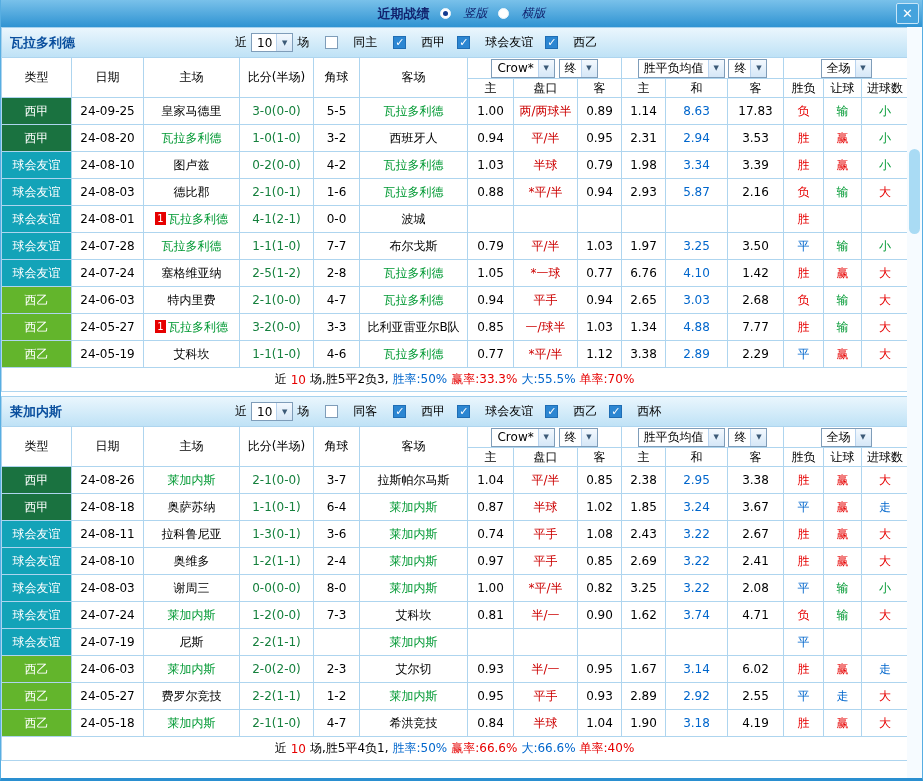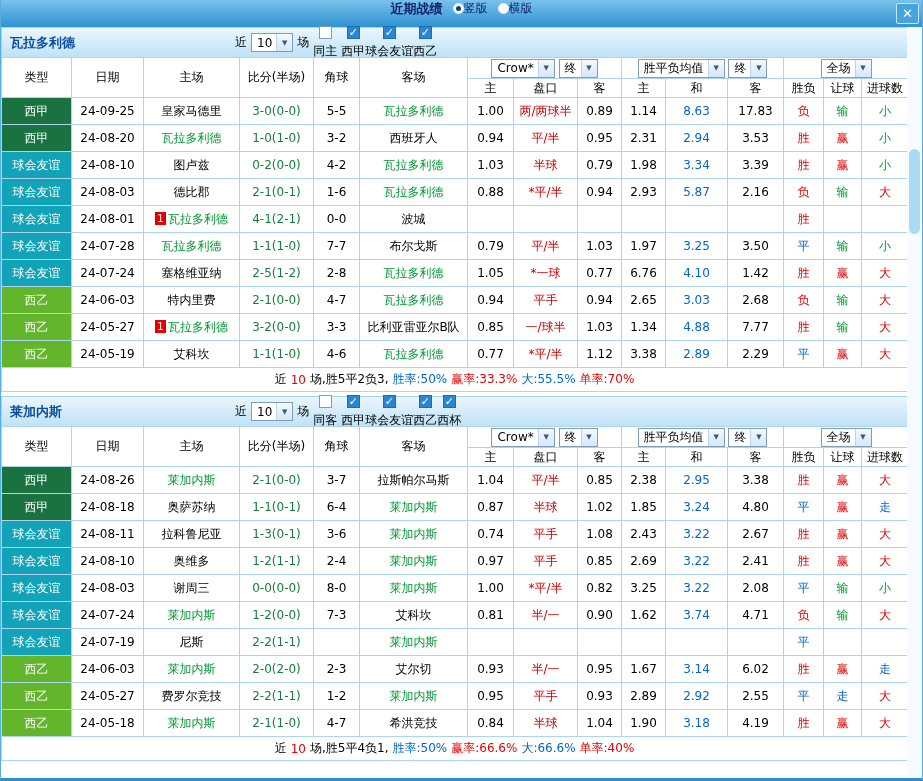--- a/index.html
+++ b/index.html
@@ -1,36 +1,36 @@
 <!DOCTYPE html>
 <html><head>
 <meta charset="utf-8">
 <style>
   * { margin:0; padding:0; box-sizing:border-box; }
   body { background:#ffffff; font-family:"DejaVu Sans","Liberation Sans",sans-serif; font-size:12px; color:#000; }
   .app { width:923px; height:781px; position:relative; overflow:hidden; background:#fff;
          border-left:1px solid #57aee2; border-right:1px solid #57aee2; border-bottom:3px solid #2a8fd0; }
 
   
-  .titlebar { height:27px; background:linear-gradient(#79c1ea,#2f93d2); display:flex; align-items:flex-start; justify-content:center; gap:10px; position:relative; }
+  .titlebar { height:27px; background:linear-gradient(#79c1ea,#2f93d2); display:flex; align-items:center; justify-content:center; gap:10px; position:relative; }
   .titlebar .title { color:#12246f; font-weight:bold; font-size:13px; }
-  .radio-opt { display:inline-flex; align-items:center; gap:0; color:#12246f; cursor:pointer; }
+  .radio-opt { display:inline-flex; align-items:center; gap:13px; color:#12246f; cursor:pointer;font-style:italic; }
   .rd { width:11px; height:11px; border-radius:50%; background:#fff; border:1px solid #e8f4fb; position:relative; display:inline-block; }
   .rd.sel::after { content:""; position:absolute; left:2px; top:2px; width:5px; height:5px; border-radius:50%; background:#123a8f; }
   .close-btn { position:absolute; right:3px; top:3px; width:23px; height:21px; background:#45a3dd; border:1px solid #c8e6f8; border-radius:2px;
                color:#fff; font-size:13px; font-weight:bold; display:flex; align-items:center; justify-content:center; cursor:pointer; }
 
   
   .section { }
   .section.second { margin-top:4px; }
   .section-header { height:30px; background:linear-gradient(#eaf6fd,#bfe2f6); border:1px solid #a6d2ee; border-bottom:none;
                     display:flex; align-items:center; padding:0 8px; width:907px; }
   .team-name { color:#0a4f9e; font-weight:bold; font-size:13px; width:225px; }
   .filters { display:flex; align-items:center; gap:4px; }
-  .flt { display:inline-flex; align-items:center; gap:4px; cursor:pointer; margin-left:0;flex-direction:column; }
+  .flt { display:inline-flex; align-items:center; gap:15px; cursor:pointer; margin-left:12px; }
   .cb { width:13px; height:13px; border:1px solid #7f9db9; background:#fff; display:inline-block; position:relative; }
   .cb.checked { background:#2b86d2; border-color:#1e6db4; }
   .cb.checked::after { content:"✓"; position:absolute; left:1px; top:-1px; color:#fff; font-size:11px; font-weight:bold; line-height:13px; }
 
   
   .ctrl { display:inline-flex; align-items:center; border:1px solid #7f9db9; background:#fff; height:19px; padding-left:5px; cursor:pointer; vertical-align:middle; }
   .ctrl .arrow { width:16px; height:17px; margin-left:4px; background:linear-gradient(#f4f9fe,#d5e7f7); border-left:1px solid #b9d3ee;
                  display:flex; align-items:center; justify-content:center; font-size:7px; color:#3c5a77; }
   .ctrl.count { min-width:42px; justify-content:space-between; }
 
@@ -471,21 +471,21 @@
             <td>24-08-18</td>
             <td><span class="">奥萨苏纳</span></td>
             <td class="score">1-1(0-1)</td>
             <td>6-4</td>
             <td><span class="self">莱加内斯</span></td>
             <td>0.87</td>
             <td class="handicap">半球</td>
             <td>1.02</td>
             <td>1.85</td>
             <td class="avg-mid">3.24</td>
-            <td>4.80</td>
+            <td>3.67</td>
             <td class="blue">平</td>
             <td class="red">赢</td>
             <td class="blue">走</td>
           </tr>
           <tr>
             <td class="type lg2">球会友谊</td>
             <td>24-08-11</td>
             <td><span class="">拉科鲁尼亚</span></td>
             <td class="score">1-3(0-1)</td>
             <td>3-6</td>

